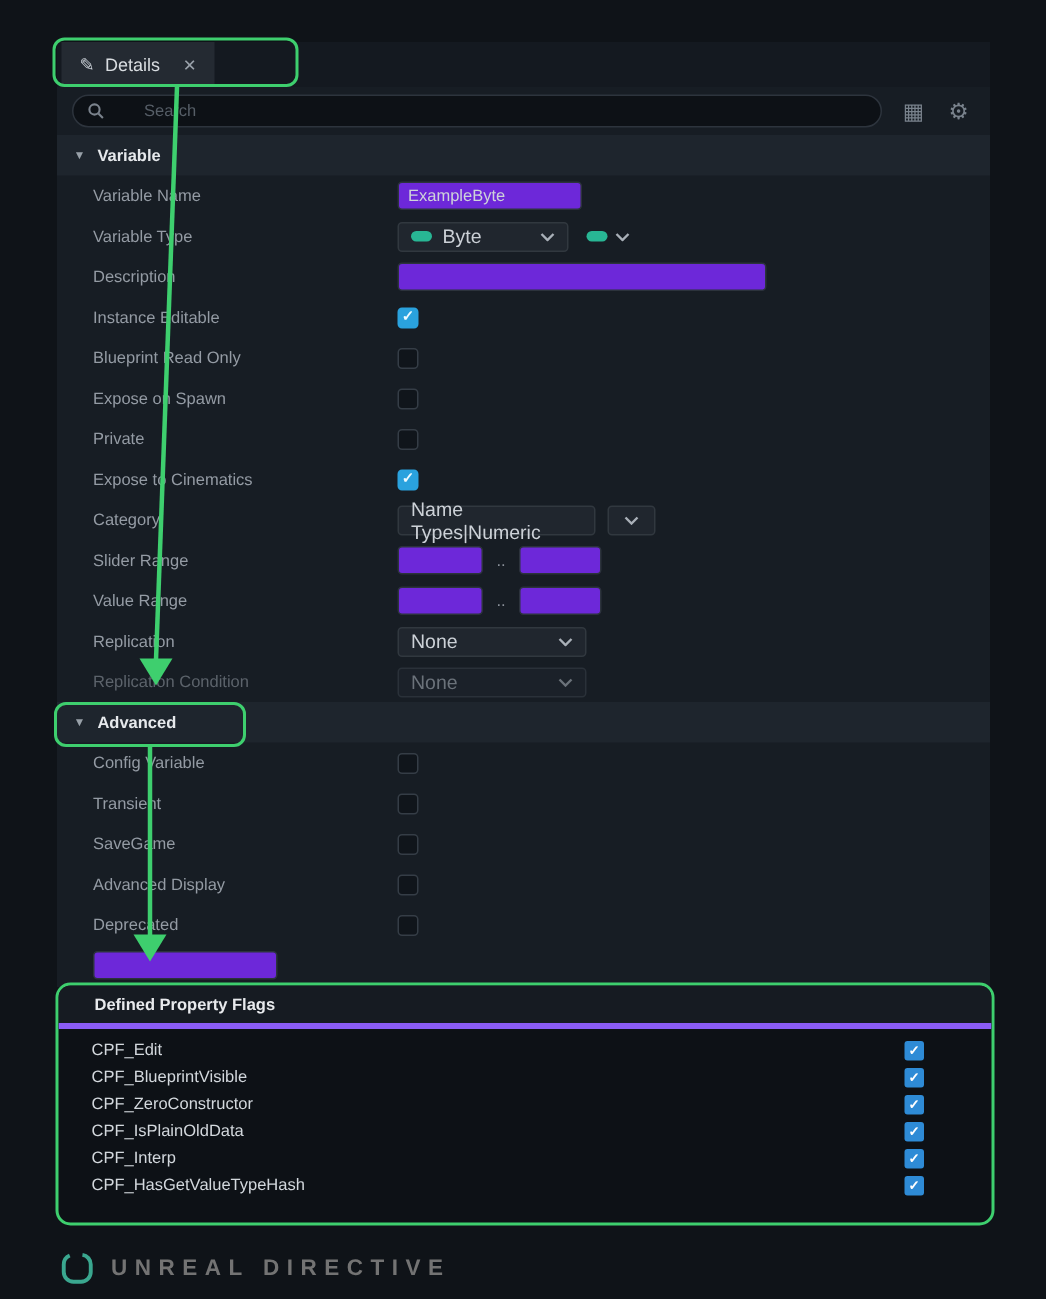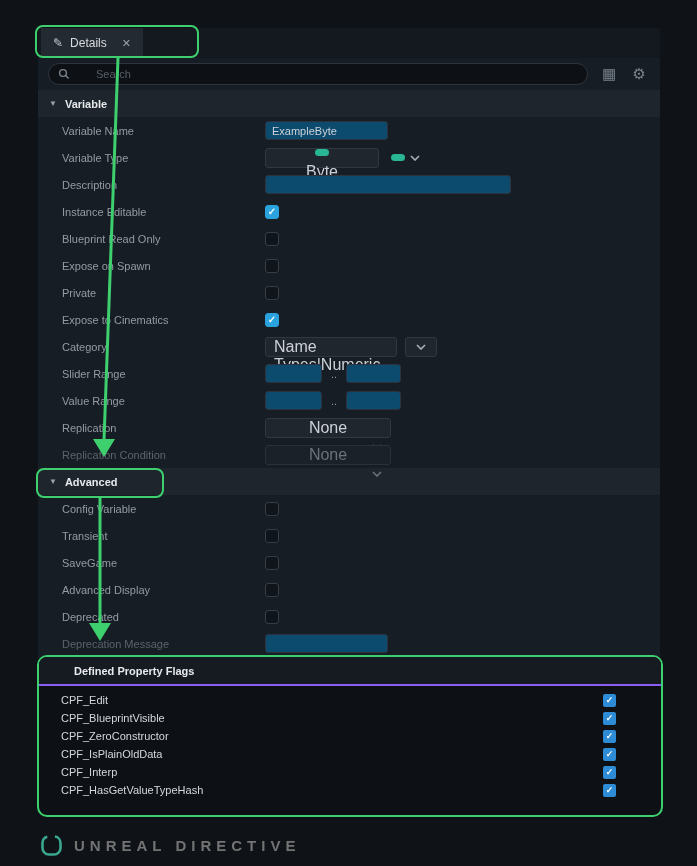--- a/index.html
+++ b/index.html
@@ -29,29 +29,29 @@
                     gap:8px; padding-left:11px; cursor:pointer; }
   .section-header .tri { color:#98a0a8; font-size:8px; }
   .section-header .sec-title { color:#e6e9ec; font-size:11px; font-weight:bold; }
 
   .prop-row { height:27px; display:flex; align-items:center; padding-left:24px; }
   .prop-label { flex:0 0 203px; color:#949ba4; font-size:11px; white-space:nowrap; overflow:hidden; }
   .prop-value { display:flex; align-items:center; gap:6px; flex:1; }
   .dim .prop-label { color:#5c636b; }
   .dim .dropdown { color:#6b727a; background:#1b2129; border-color:#2a3139; }
 
-  .text-input { height:19px; background:#0c4a6e; border:1px solid #2c333c; border-radius:3px;
+  .text-input { height:19px; background:#6d28d9; border:1px solid #2c333c; border-radius:3px;
                 color:#ced3d9; font-size:11px; padding:0 6px; font-family:inherit; outline:none; }
   .w-name { width:123px; } .w-desc { width:246px; } .w-range1 { width:57px; }
   .w-range2 { width:55px; } .w-depr { width:123px; }
   .range-sep { color:#8a919a; font-size:11px; margin:0 3px; }
 
   .dropdown { height:20px; background:#20262e; border:1px solid #31383f; border-radius:3px;
               display:flex; align-items:center; padding:0 8px; gap:7px; color:#ccd1d7;
-              font-size:16px; cursor:pointer;flex-direction:column; }
+              font-size:13px; cursor:pointer; }
   .w-type { width:114px; } .w-cat { width:132px; } .w-rep { width:126px; }
   .chev { margin-left:auto; flex:0 0 auto; display:block; }
   .chev path { fill:none; stroke:#a9b0b8; stroke-width:1.6; }
   .dim .chev path { stroke:#6b727a; }
   .chev-btn { width:32px; height:20px; background:#20262e; border:1px solid #31383f;
               border-radius:3px; display:flex; align-items:center; justify-content:center;
               margin-left:2px; cursor:pointer; }
   .chev-btn .chev { margin-left:0; }
   .type-pill { width:14px; height:7px; border-radius:3.5px; background:#28b694; flex:0 0 auto; }
   .mini-dd { display:flex; align-items:center; gap:5px; margin-left:6px; cursor:pointer; }
@@ -59,22 +59,22 @@
 
   .cb { width:14px; height:14px; border-radius:3px; background:#10151b; border:1px solid #353d46;
         display:flex; align-items:center; justify-content:center; cursor:pointer; }
   .cb.checked { background:#2aa2de; border-color:#2aa2de; }
   .cb.checked::after { content:"✓"; color:#eefaff; font-size:10px; font-weight:bold; line-height:1; }
 
   
   .flags-panel { position:absolute; left:37px; top:655px; width:626px; height:162px;
                  background:#0d1116; border:2px solid #3ecf6e; border-radius:10px; overflow:hidden;
                  z-index:30; }
-  .flags-header { height:29px; background:#161b22; border-bottom:2px solid #8b5cf6;
-                  display:flex; align-items:center; padding-left:35px;
+  .flags-header { height:29px; background:#161b22; border-bottom:4px solid #8b5cf6;
+                  display:flex; align-items:center; padding-left:24px;
                   color:#e8eaed; font-size:11px; font-weight:bold; }
   .flags-list { padding-top:5px; }
   .flag-row { height:18px; display:flex; align-items:center; padding:0 45px 0 22px;
               color:#d3d8dd; font-size:11px; }
   .flag-cb { margin-left:auto; width:13px; height:13px; border-radius:2px; background:#2e8bd6;
              display:flex; align-items:center; justify-content:center; cursor:pointer; }
   .flag-cb::after { content:"✓"; color:#ffffff; font-size:9px; font-weight:bold; line-height:1; }
 
   
   .anno-box { position:absolute; border:2px solid #3ecf6e; border-radius:8px;
@@ -277,21 +277,20 @@
     </div>
 
     <div class="prop-row">
       <span class="prop-label">Deprecated</span>
       <div class="prop-value">
           <span class="cb"></span>
         </div>
     </div>
 
     <div class="prop-row dim">
-      <span class="prop-label">Deprecation Message</span>
       <div class="prop-value">
         <input class="text-input w-depr" type="text" value="" style="">
       </div>
     </div>
 
   </div>
 
   <div class="flags-panel">
     <div class="flags-header">Defined Property Flags</div>
     <div class="flags-list">

